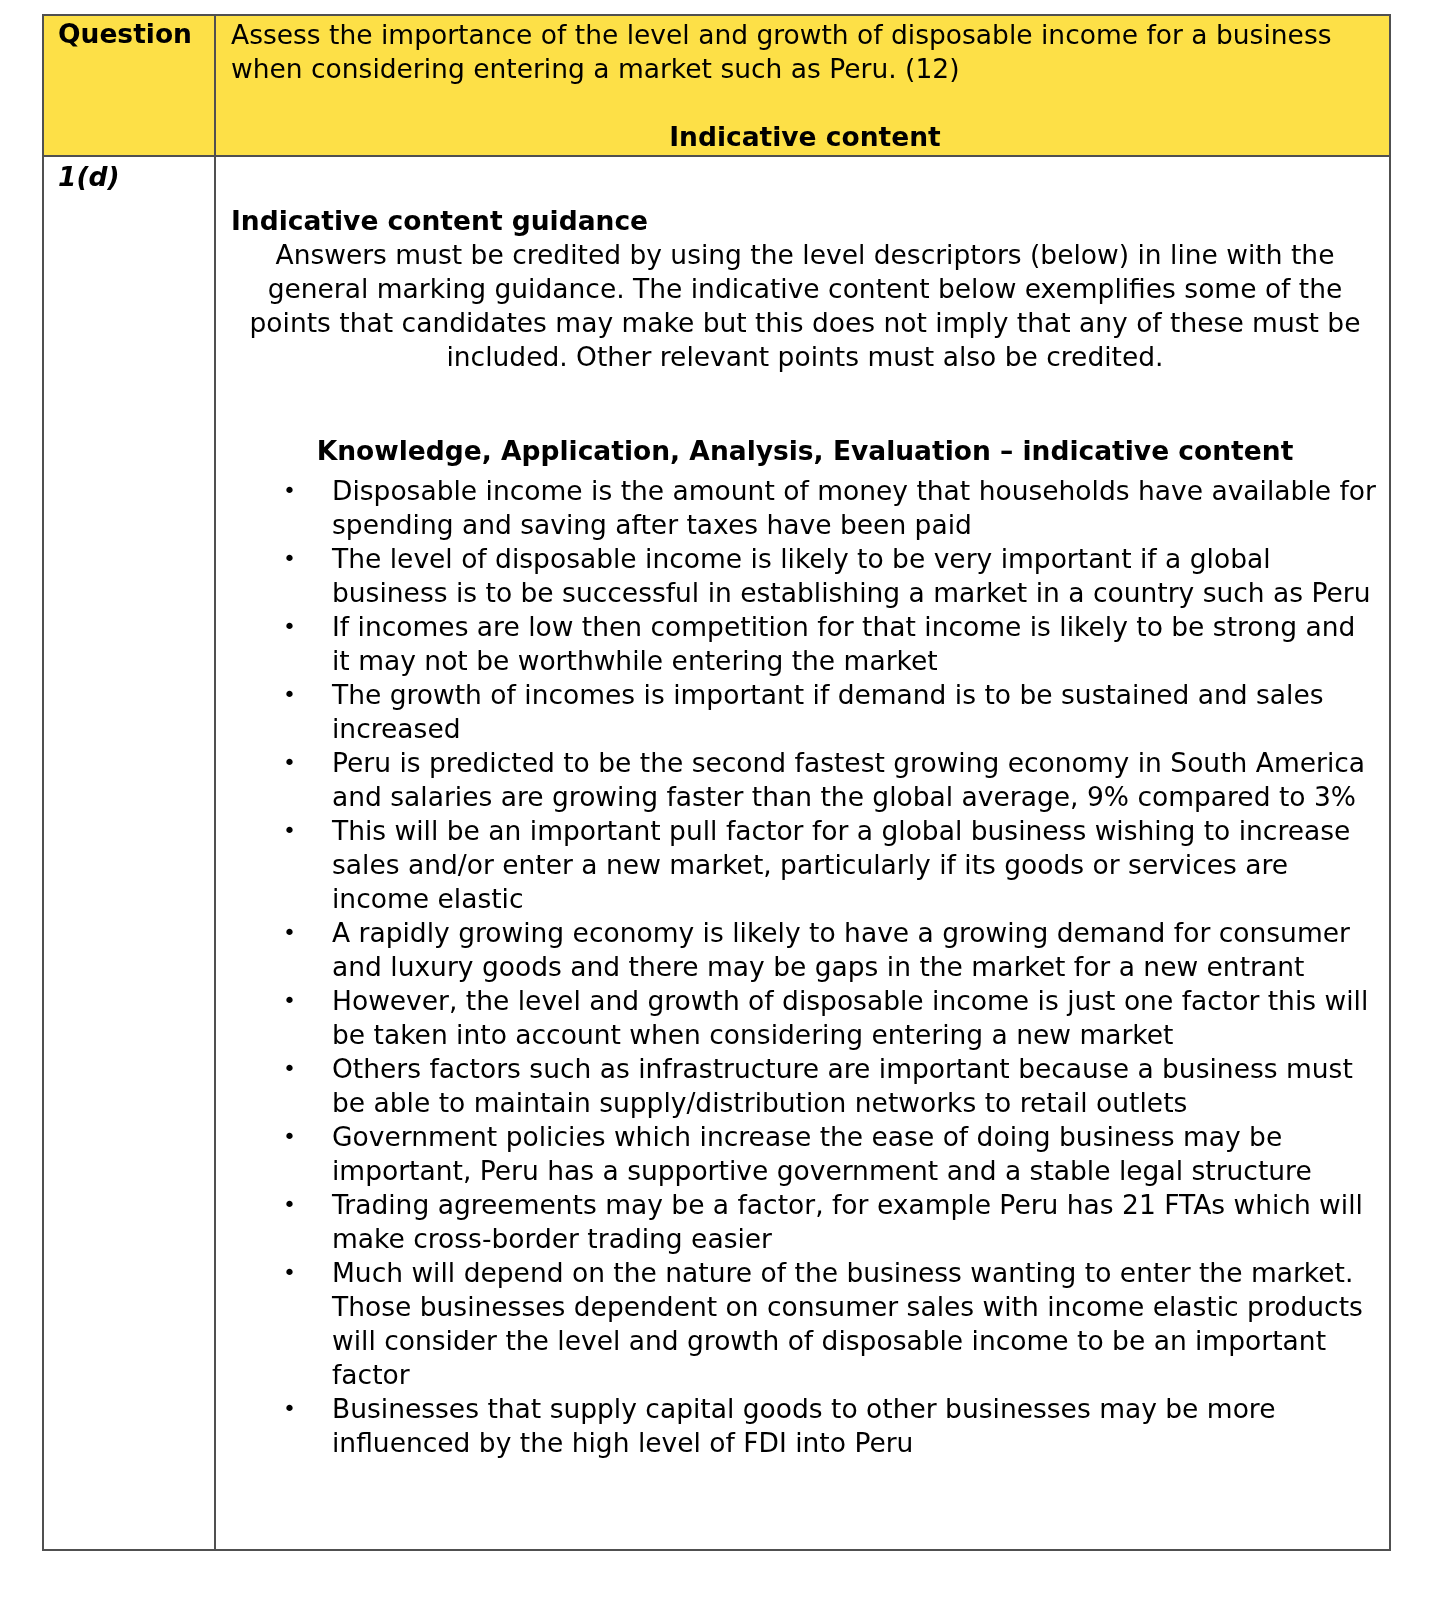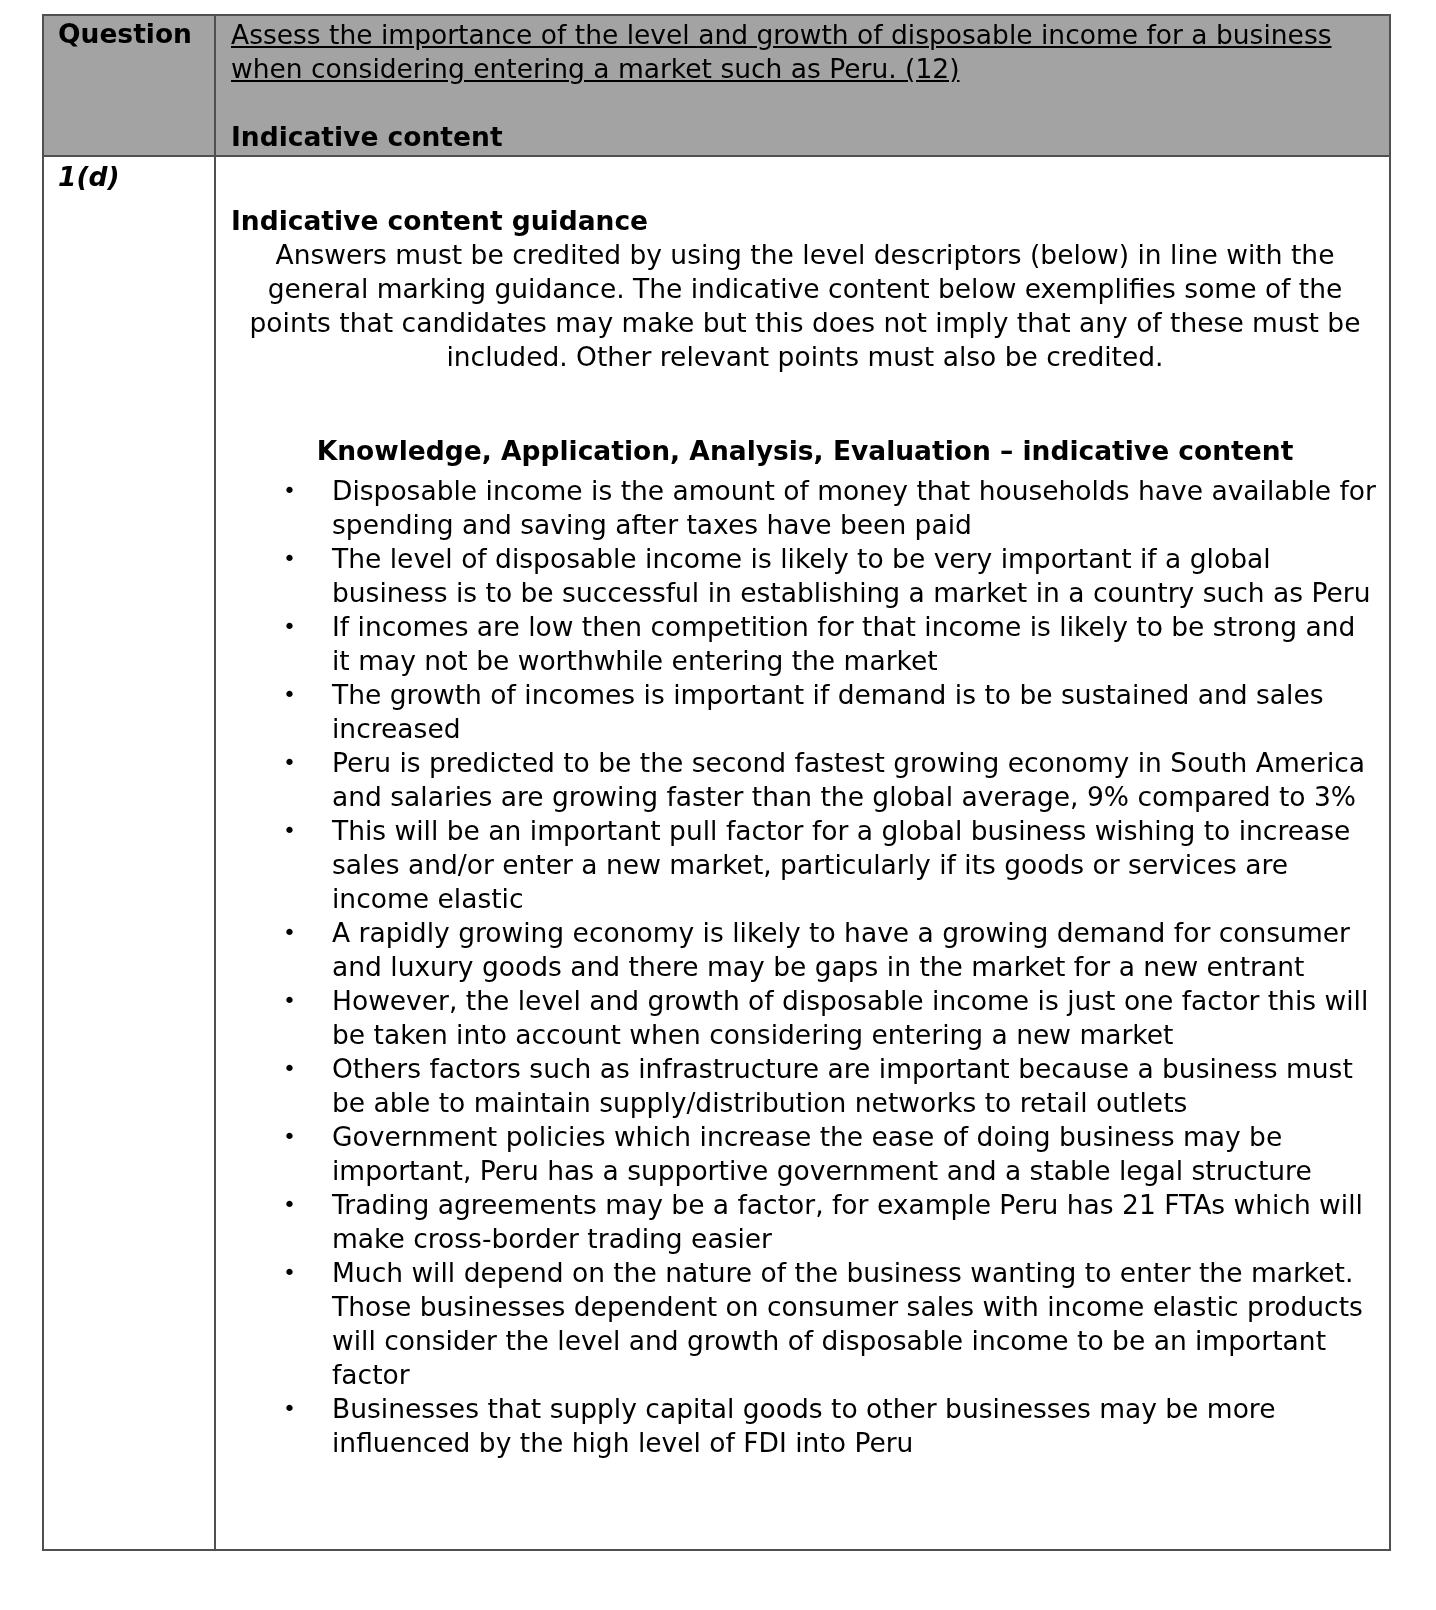--- a/index.html
+++ b/index.html
@@ -25,36 +25,36 @@
       font-size: 26.5px;
       line-height: 34px;
     }
     .doc-table td {
       border: 2px solid #505050;
       vertical-align: top;
       padding: 0;
     }
     .col-left { width: 172px; }
     .header-row td {
-      background: #a3a3a3;
+      background: #fde047;
       height: 137px;
     }
     .label-cell {
       font-weight: bold;
       padding: 0 0 0 14px !important;
     }
     .header-row .label-cell { padding-top: 1px !important; }
     .qnum { padding-top: 3px; display: block; font-style: italic; }
     .right-cell {
       padding: 2px 10px 0 15px !important;
     }
-    .question-text { display: block; text-decoration: underline; }
+    .question-text { display: block; }
     .spacer { display: block; height: 34px; }
     .bold { font-weight: bold; display: block; }
-    .header-row .indic { margin-top: 0; }
+    .header-row .indic { margin-top: 0; text-align: center; }
     .body-row td { height: 1390px; }
     .guidance-heading { margin-top: 45px; }
     .guidance-text { display: block; text-align: center; }
     .kaae-heading { margin-top: 60px; text-align: center; }
     ul.points {
       list-style: none;
       margin: 6px 0 0 0;
       padding: 0;
     }
     ul.points li {

